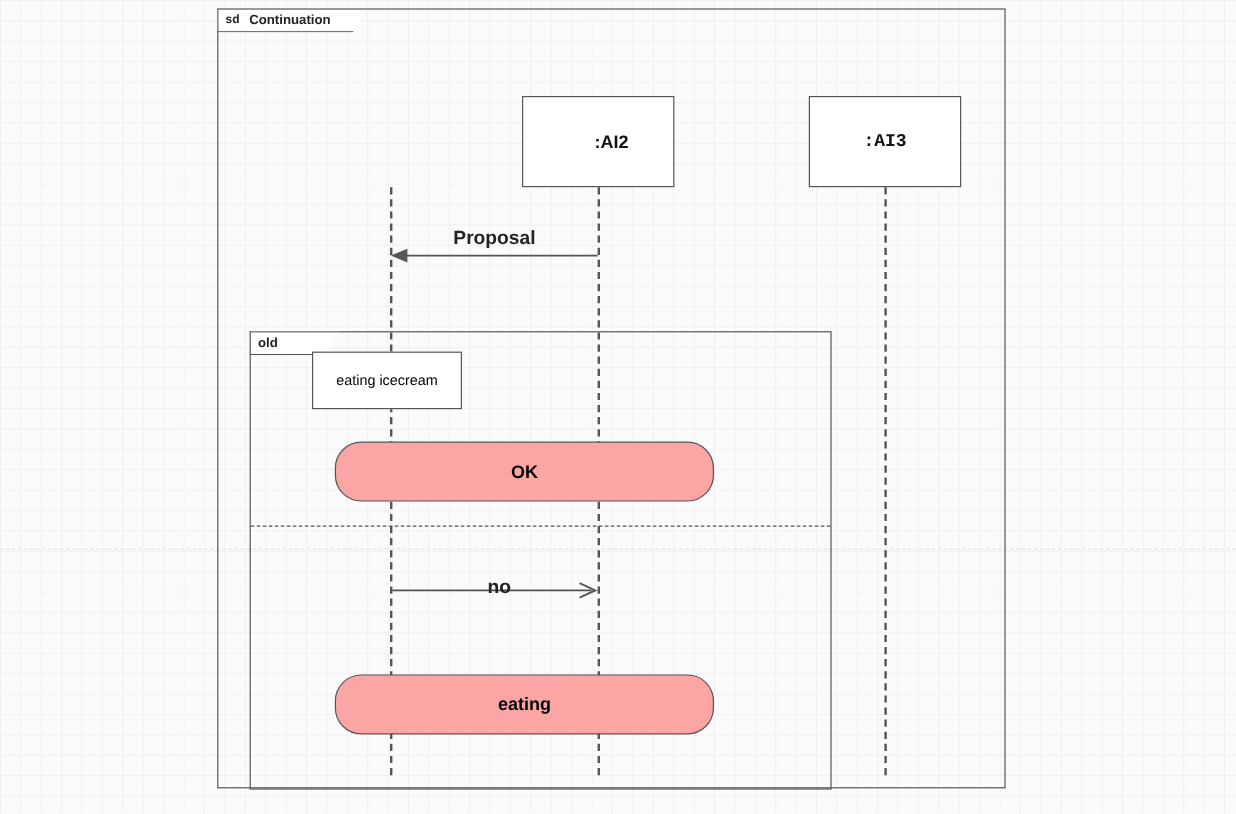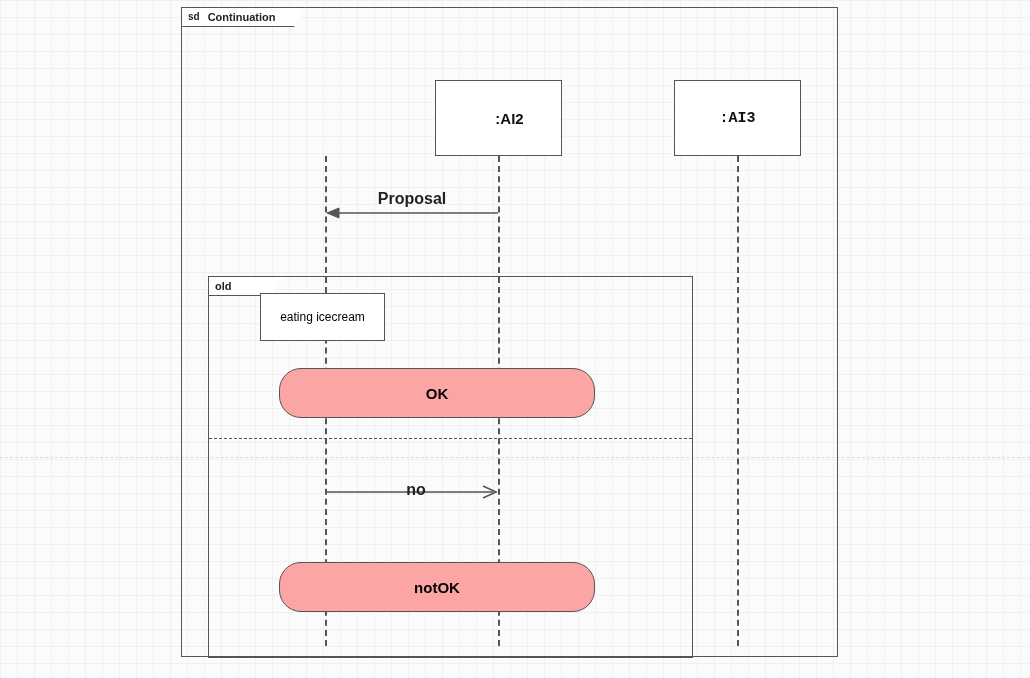--- a/index.html
+++ b/index.html
@@ -211,16 +211,16 @@
 
   <div class="alt-divider" style="left:209px; top:438px; width:483px;"></div>
 
   <svg class="conn" style="left:325px; top:484px; width:175px; height:16px;">
     <line x1="2" y1="8" x2="168" y2="8"></line>
     <polyline class="open-arrow" points="158,2 171,8 158,14"></polyline>
   </svg>
   <div class="msg-label" style="left:416px; top:489px;margin-top:12px;">no</div>
 
   <div class="cont" style="left:279px; top:562px; width:316px; height:50px;">
-    <span>notOK</span>
+    <span>eating</span>
   </div>
 
 </div>
 
 </body></html>

